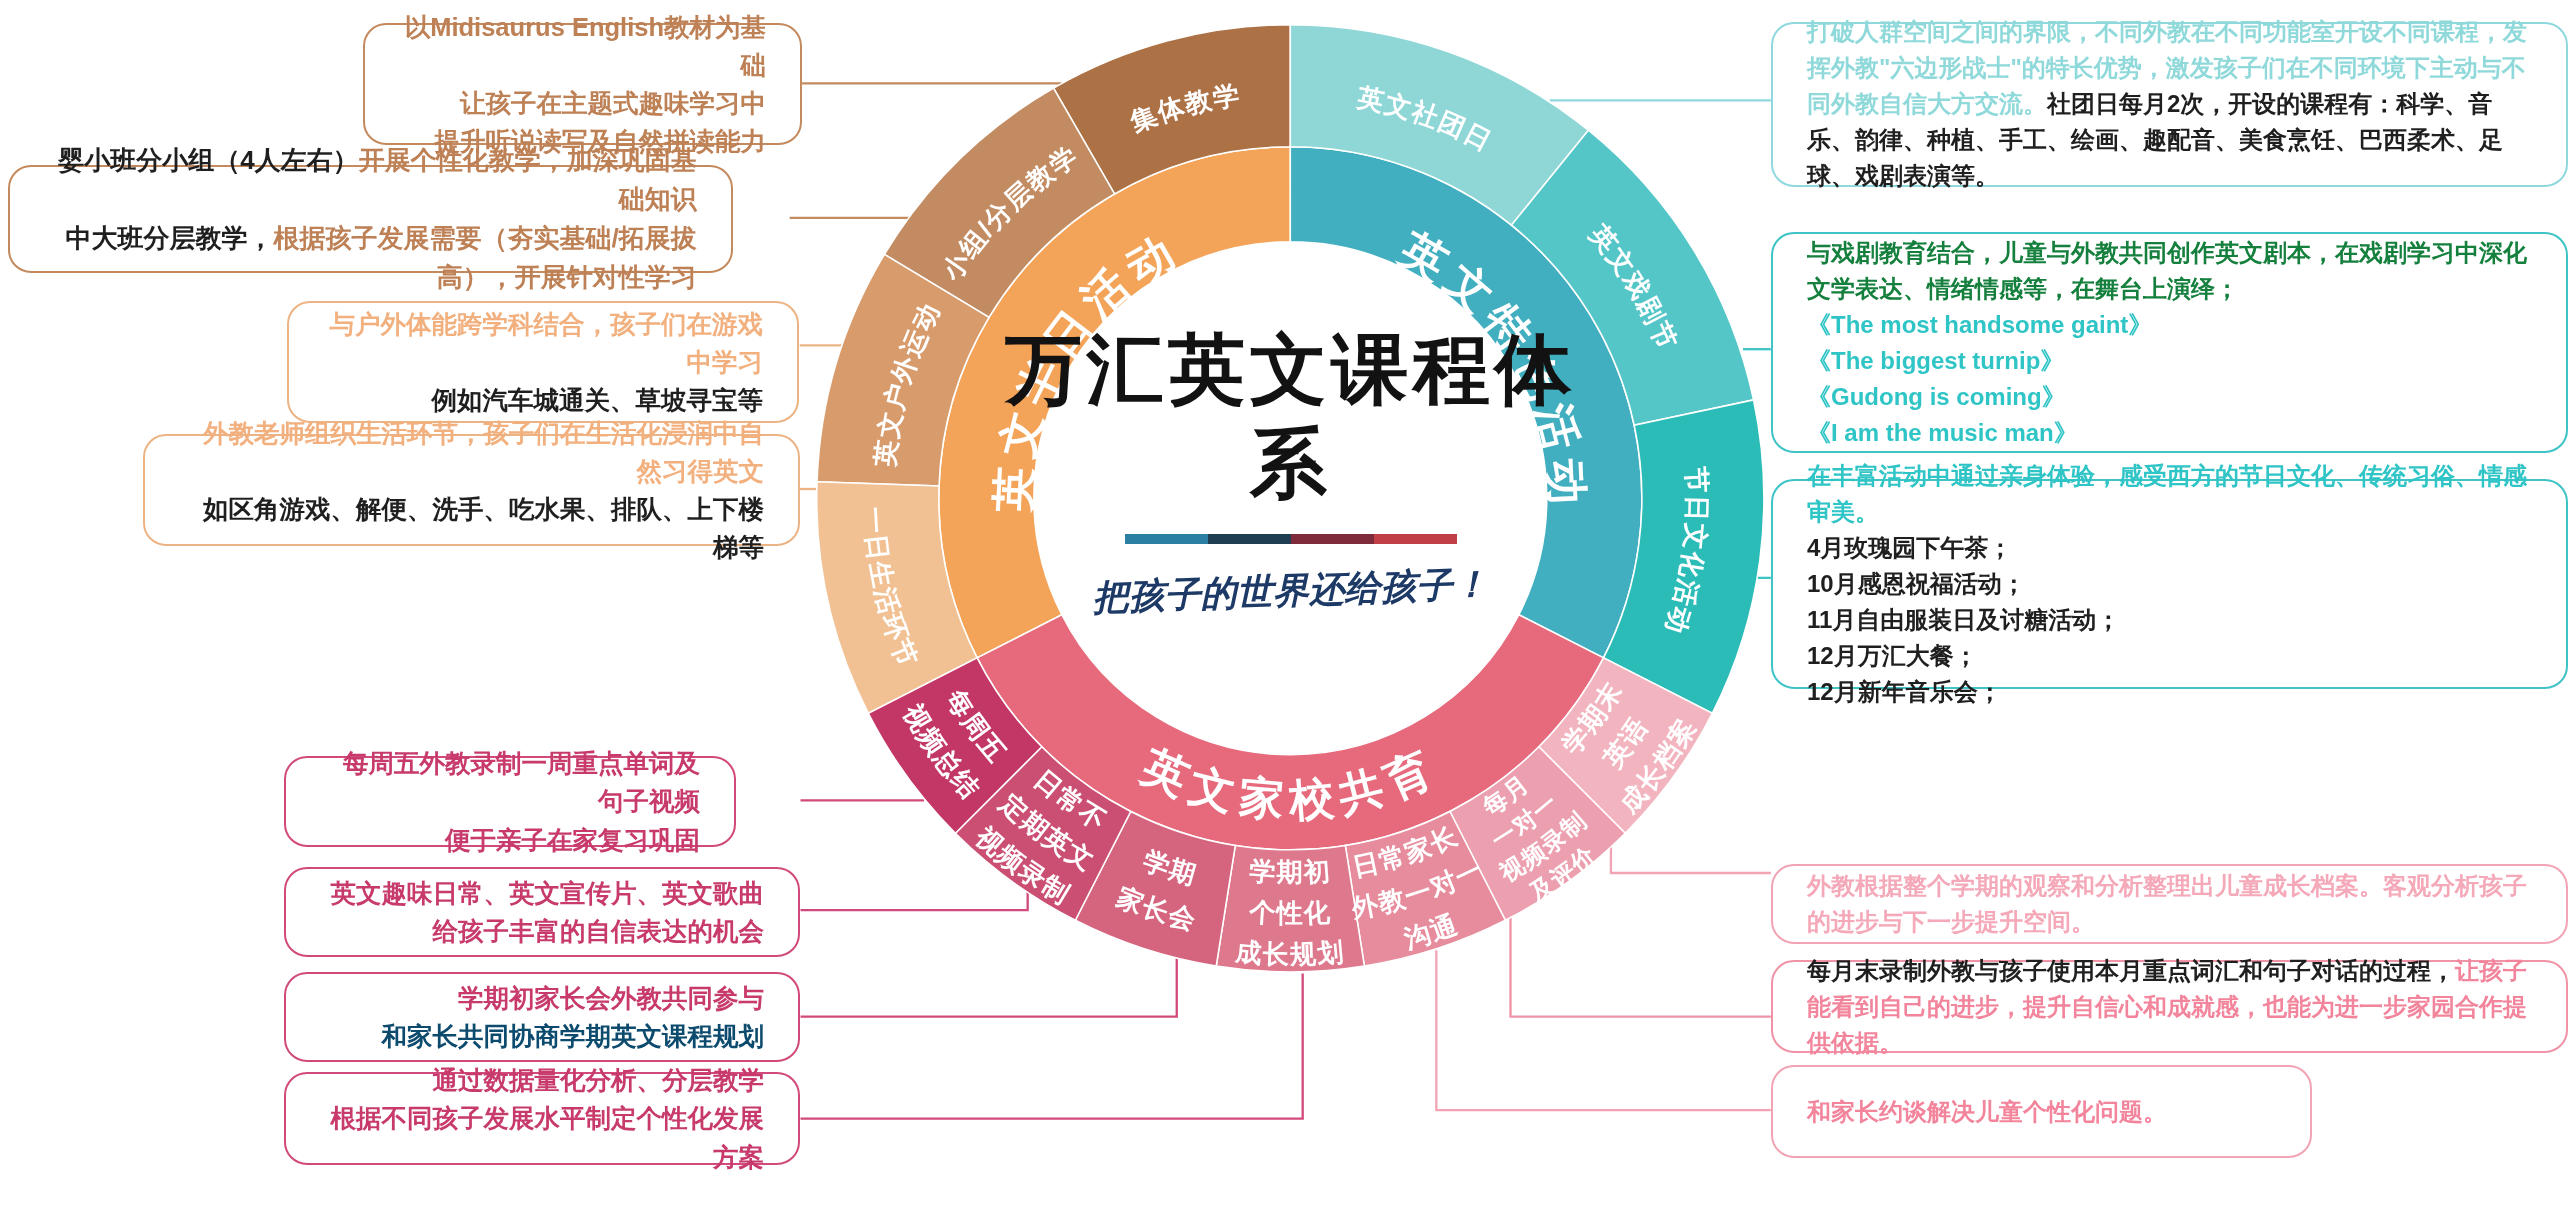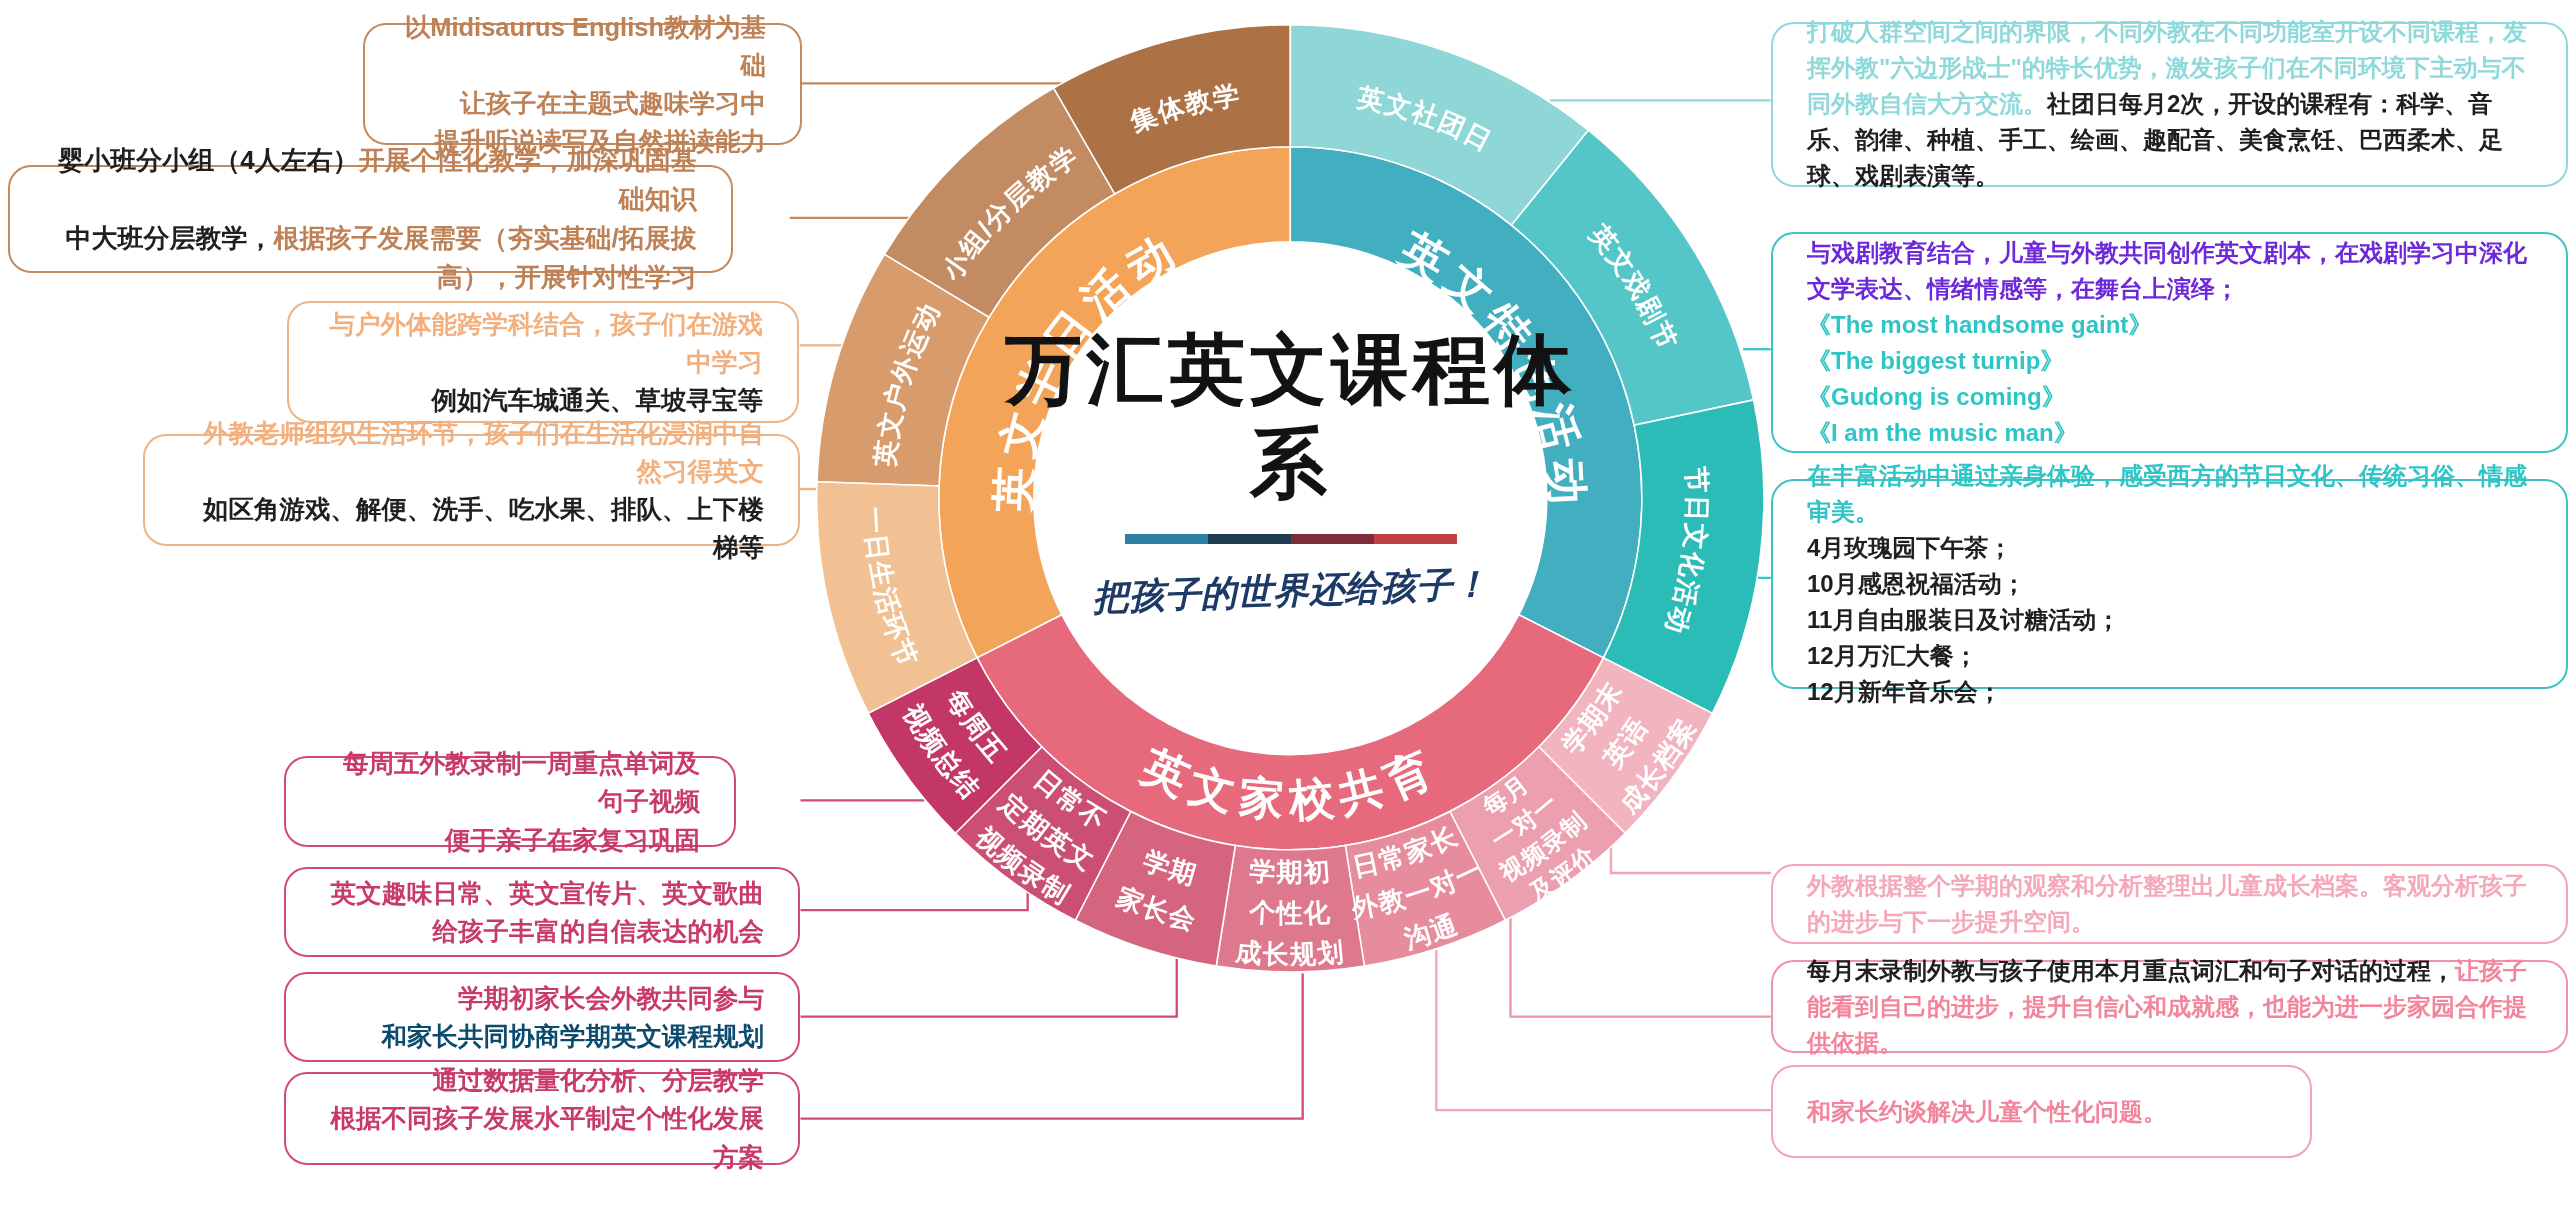--- a/index.html
+++ b/index.html
@@ -155,21 +155,21 @@
         <div class="ln"><span style="color: #0c4a6e;">和家长共同协商学期英文课程规划</span></div>
       </div>
       <div class="callout" style="left: 284px; top: 1072px; width: 516px; height: 93px; border-color: rgb(209, 74, 123); text-align: right; font-size: 25.5px;">
         <div class="ln"><span style="color: rgb(199, 58, 107);">通过数据量化分析、分层教学</span></div>
         <div class="ln"><span style="color: rgb(199, 58, 107);">根据不同孩子发展水平制定个性化发展方案</span></div>
       </div>
       <div class="callout" style="left: 1771px; top: 21.6px; width: 797px; height: 165px; border-color: rgb(143, 217, 222); text-align: left; font-size: 24px;">
         <div class="ln"><span style="color: rgb(143, 217, 218);">打破人群空间之间的界限，不同外教在不同功能室开设不同课程，发挥外教"六边形战士"的特长优势，激发孩子们在不同环境下主动与不同外教自信大方交流。</span><span style="color: rgb(31, 31, 31);">社团日每月2次，开设的课程有：科学、音乐、韵律、种植、手工、绘画、趣配音、美食烹饪、巴西柔术、足球、戏剧表演等。</span></div>
       </div>
       <div class="callout" style="left: 1771px; top: 232px; width: 797px; height: 221px; border-color: rgb(62, 195, 198); text-align: left; font-size: 24px;">
-        <div class="ln"><span style="color: #6d28d9;">与戏剧教育结合，儿童与外教共同创作英文剧本，在戏剧学习中深化文学表达、情绪情感等，在舞台上演绎；</span></div>
+        <div class="ln"><span style="color: #15803d;">与戏剧教育结合，儿童与外教共同创作英文剧本，在戏剧学习中深化文学表达、情绪情感等，在舞台上演绎；</span></div>
         <div class="ln"><span style="color: rgb(47, 196, 197);">《The most handsome gaint》</span></div>
         <div class="ln"><span style="color: rgb(47, 196, 197);">《The biggest turnip》</span></div>
         <div class="ln"><span style="color: rgb(47, 196, 197);">《Gudong is coming》</span></div>
         <div class="ln"><span style="color: rgb(47, 196, 197);">《I am the music man》</span></div>
       </div>
       <div class="callout" style="left: 1771px; top: 479px; width: 797px; height: 210px; border-color: rgb(62, 195, 198); text-align: left; font-size: 24px;">
         <div class="ln"><span style="color: rgb(47, 196, 197);">在丰富活动中通过亲身体验，感受西方的节日文化、传统习俗、情感审美。</span></div>
         <div class="ln"><span style="color: rgb(31, 31, 31);">4月玫瑰园下午茶；</span></div>
         <div class="ln"><span style="color: rgb(31, 31, 31);">10月感恩祝福活动；</span></div>
         <div class="ln"><span style="color: rgb(31, 31, 31);">11月自由服装日及讨糖活动；</span></div>

